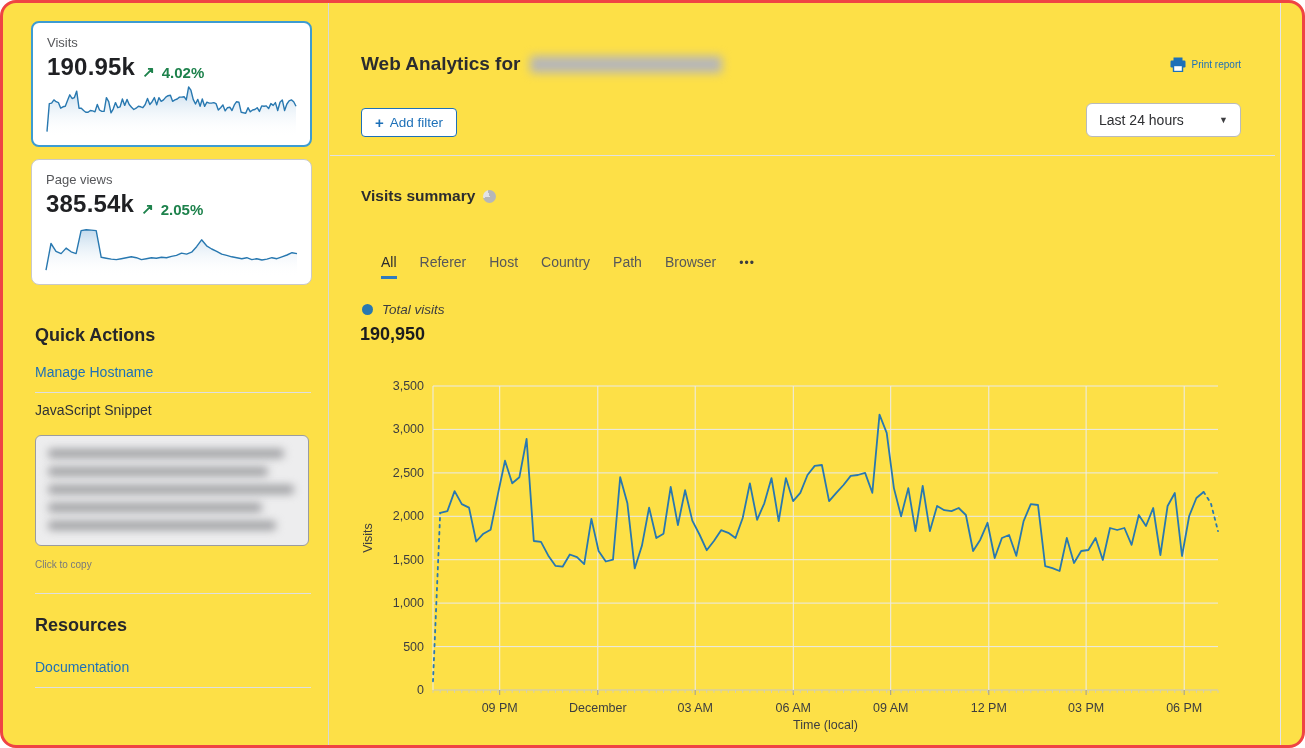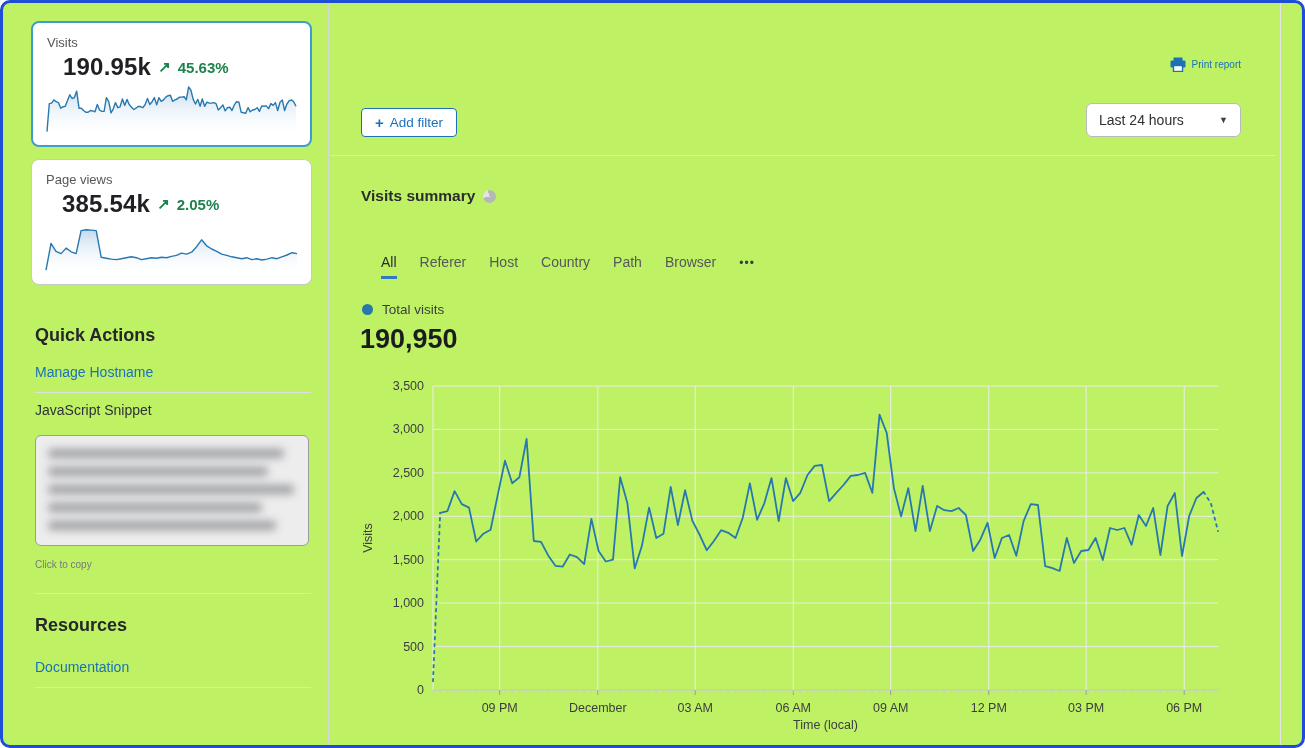--- a/index.html
+++ b/index.html
@@ -1,31 +1,31 @@
 <!DOCTYPE html>
 <html><head>
 <meta charset="utf-8">
 <style>
   * { box-sizing: border-box; margin: 0; padding: 0; }
   html,body { background:#fff; }
   body { font-family: "Liberation Sans", sans-serif; }
   .page {
     position: relative; width: 1305px; height: 748px;
-    background: #bef264; border: 3px solid #1d4ed8; border-radius: 10px;
+    background: #fde047; border: 3px solid #ef4444; border-radius: 16px;
     overflow: hidden;
   }
   
   .stat-card {
     position: absolute; left: 28px; width: 281px; height: 126px;
     background: #fff; border: 1px solid #c9c9c9; border-radius: 8px;
     padding: 12px 14px 0 14px; cursor: pointer;
   }
   .stat-card.selected { border: 2px solid #3d9cd2; }
   .stat-label { font-size: 13px; color: #56575a; margin-bottom: 3px; }
-  .stat-row { display: flex; align-items: center; gap: 7px; margin-left: 16px; }
+  .stat-row { display: flex; align-items: flex-end; gap: 7px; }
   .stat-value { font-size: 24px; font-weight: bold; color: #1f2023; letter-spacing: .2px; }
   .stat-trend { font-size: 15px; font-weight: bold; color: #1e824c; }
   .stat-change { font-size: 15px; font-weight: bold; color: #1e824c; }
   .spark { position: absolute; left: 13px; right: 13px; bottom: 6px; height: 56px; }
   .side-h { position: absolute; left: 32px; font-size: 18px; font-weight: bold; color: #26272b; }
   .side-link { position: absolute; left: 32px; font-size: 14px; color: #1d70b8; cursor: pointer; }
   .side-text { position: absolute; left: 32px; font-size: 14px; color: #303236; }
   .side-muted { position: absolute; left: 32px; font-size: 10px; color: #77787c; }
   .divider { position: absolute; left: 32px; width: 276px; height: 1px; background: #dedfe1; }
   .code-box {
@@ -57,36 +57,36 @@
   
   .summary-title { position: absolute; left: 358px; top: 184px; font-size: 15.5px; font-weight: bold; color: #2b2c2f; display: flex; align-items: center; gap: 8px; }
   .pie-icon { width: 13px; height: 13px; border-radius: 50%;
     background: conic-gradient(from -15deg, #b6b7b9 0deg 272deg, #e2e3e5 272deg 360deg); }
   .summary-desc { position: absolute; left: 358px; top: 214px; font-size: 14px; color: #56575a; }
   .tabs { position: absolute; left: 358px; top: 251px; display: flex; gap: 23px; font-size: 14px; margin-left: 20px; }
   .tab { color: #56575a; cursor: pointer; position: relative; padding-bottom: 9px; }
   .tab.active { color: #2b2c2f; }
   .tab.active::after { content: ""; position: absolute; left: 0; right: 0; bottom: 0; height: 3px; background: #2f7bbf; }
   .tab.more { letter-spacing: 1px; color: #3c3d40; font-size: 12px; padding-top: 2px; }
-  .legend { position: absolute; left: 359px; top: 299px; display: flex; align-items: center; gap: 9px; font-size: 13.5px; color: #3c3d40; }
+  .legend { position: absolute; left: 359px; top: 299px; display: flex; align-items: center; gap: 9px; font-size: 13.5px; color: #3c3d40; font-style: italic; }
   .legend .dot { width: 11px; height: 11px; border-radius: 50%; background: #2878b0; }
-  .total-num { position: absolute; left: 357px; top: 321px; font-size: 27px; font-weight: bold; color: #1b1c1e; }
+  .total-num { position: absolute; left: 357px; top: 321px; font-size: 18px; font-weight: bold; color: #1b1c1e; }
   .chart-wrap { position: absolute; left: 358px; top: 374px; width: 862px; height: 360px; }
 </style>
 </head>
 <body>
 
 <div class="page">
 
   <div class="stat-card selected" style="top:18px">
     <div class="stat-label">Visits</div>
     <div class="stat-row">
       <span class="stat-value">190.95k</span>
       <span class="stat-trend">↗</span>
-      <span class="stat-change">45.63%</span>
+      <span class="stat-change">4.02%</span>
     </div>
     <div class="spark"><svg width="251" height="56">
           <defs>
             <linearGradient id="g0" x1="0" y1="0" x2="0" y2="1">
               <stop offset="0" stop-color="#aecde6" stop-opacity="0.75"></stop>
               <stop offset="1" stop-color="#ffffff" stop-opacity="0"></stop>
             </linearGradient>
           </defs>
           <path d="M1,54 L1.0,48.6 L3.3,20.6 L5.6,20.1 L7.9,16.9 L10.1,18.7 L12.4,19.6 L14.7,25.2 L17.0,23.8 L19.3,23.3 L21.6,17.3 L23.8,11.8 L26.1,15.5 L28.4,14.6 L30.7,8.1 L33.0,25.2 L35.3,25.2 L37.6,27.5 L39.8,29.3 L42.1,29.3 L44.4,27.5 L46.7,27.9 L49.0,28.8 L51.3,21.5 L53.5,27.0 L55.8,28.4 L58.1,28.4 L60.4,14.6 L62.7,18.7 L65.0,29.8 L67.2,26.1 L69.5,19.6 L71.8,24.7 L74.1,23.8 L76.4,16.0 L78.7,22.4 L81.0,16.4 L83.2,21.5 L85.5,24.2 L87.8,26.5 L90.1,25.2 L92.4,23.3 L94.7,23.8 L96.9,24.7 L99.2,21.5 L101.5,15.5 L103.8,21.5 L106.1,18.7 L108.4,14.6 L110.7,21.9 L112.9,14.6 L115.2,18.3 L117.5,16.9 L119.8,14.1 L122.1,12.7 L124.4,12.3 L126.6,18.3 L128.9,16.9 L131.2,16.0 L133.5,14.1 L135.8,14.1 L138.1,13.7 L140.3,16.9 L142.6,4.0 L144.9,7.2 L147.2,16.4 L149.5,21.0 L151.8,16.4 L154.1,23.3 L156.3,16.0 L158.6,23.3 L160.9,19.2 L163.2,20.1 L165.5,20.1 L167.8,19.6 L170.0,20.6 L172.3,27.0 L174.6,24.7 L176.9,21.9 L179.2,27.9 L181.5,24.7 L183.8,24.2 L186.0,27.5 L188.3,21.9 L190.6,18.7 L192.9,19.2 L195.2,29.3 L197.5,29.8 L199.7,30.2 L202.0,24.7 L204.3,28.8 L206.6,27.0 L208.9,26.5 L211.2,24.7 L213.4,28.4 L215.7,22.9 L218.0,23.3 L220.3,22.9 L222.6,25.6 L224.9,20.6 L227.2,22.4 L229.4,19.6 L231.7,27.5 L234.0,19.2 L236.3,16.9 L238.6,27.5 L240.9,21.0 L243.1,17.8 L245.4,16.9 L247.7,18.7 L250.0,23.3 L250,54 Z" fill="url(#g0)"></path>
           <polyline points="1.0,48.6 3.3,20.6 5.6,20.1 7.9,16.9 10.1,18.7 12.4,19.6 14.7,25.2 17.0,23.8 19.3,23.3 21.6,17.3 23.8,11.8 26.1,15.5 28.4,14.6 30.7,8.1 33.0,25.2 35.3,25.2 37.6,27.5 39.8,29.3 42.1,29.3 44.4,27.5 46.7,27.9 49.0,28.8 51.3,21.5 53.5,27.0 55.8,28.4 58.1,28.4 60.4,14.6 62.7,18.7 65.0,29.8 67.2,26.1 69.5,19.6 71.8,24.7 74.1,23.8 76.4,16.0 78.7,22.4 81.0,16.4 83.2,21.5 85.5,24.2 87.8,26.5 90.1,25.2 92.4,23.3 94.7,23.8 96.9,24.7 99.2,21.5 101.5,15.5 103.8,21.5 106.1,18.7 108.4,14.6 110.7,21.9 112.9,14.6 115.2,18.3 117.5,16.9 119.8,14.1 122.1,12.7 124.4,12.3 126.6,18.3 128.9,16.9 131.2,16.0 133.5,14.1 135.8,14.1 138.1,13.7 140.3,16.9 142.6,4.0 144.9,7.2 147.2,16.4 149.5,21.0 151.8,16.4 154.1,23.3 156.3,16.0 158.6,23.3 160.9,19.2 163.2,20.1 165.5,20.1 167.8,19.6 170.0,20.6 172.3,27.0 174.6,24.7 176.9,21.9 179.2,27.9 181.5,24.7 183.8,24.2 186.0,27.5 188.3,21.9 190.6,18.7 192.9,19.2 195.2,29.3 197.5,29.8 199.7,30.2 202.0,24.7 204.3,28.8 206.6,27.0 208.9,26.5 211.2,24.7 213.4,28.4 215.7,22.9 218.0,23.3 220.3,22.9 222.6,25.6 224.9,20.6 227.2,22.4 229.4,19.6 231.7,27.5 234.0,19.2 236.3,16.9 238.6,27.5 240.9,21.0 243.1,17.8 245.4,16.9 247.7,18.7 250.0,23.3" fill="none" stroke="#2878b0" stroke-width="1.4" stroke-linejoin="round"></polyline>
@@ -128,20 +128,24 @@
   <div class="side-muted" style="top:556px">Click to copy</div>
   <div class="divider" style="top:590px"></div>
 
   <div class="side-h" style="top:612px">Resources</div>
   <div class="side-link" style="top:656px">Documentation</div>
   <div class="divider" style="top:684px"></div>
 
   <div class="v-divider" style="left:325px"></div>
   <div class="v-divider" style="left:1277px; background:#e4e5e7"></div>
 
+  <div class="main-title">
+    <span>Web Analytics for</span>
+    <span class="blur-domain"></span>
+  </div>
 
   <div class="print-link">
     <span style="display:inline-flex">
       <svg width="16" height="15" viewBox="0 0 16 15">
         <rect x="3.5" y="0.5" width="9" height="3.5" fill="#1d70b8"></rect>
         <rect x="0.5" y="3.5" width="15" height="7" rx="1.2" fill="#1d70b8"></rect>
         <rect x="3.5" y="8.5" width="9" height="6" fill="#ffffff" stroke="#1d70b8" stroke-width="1.4"></rect>
       </svg>
     </span>
     <span>Print report</span>

